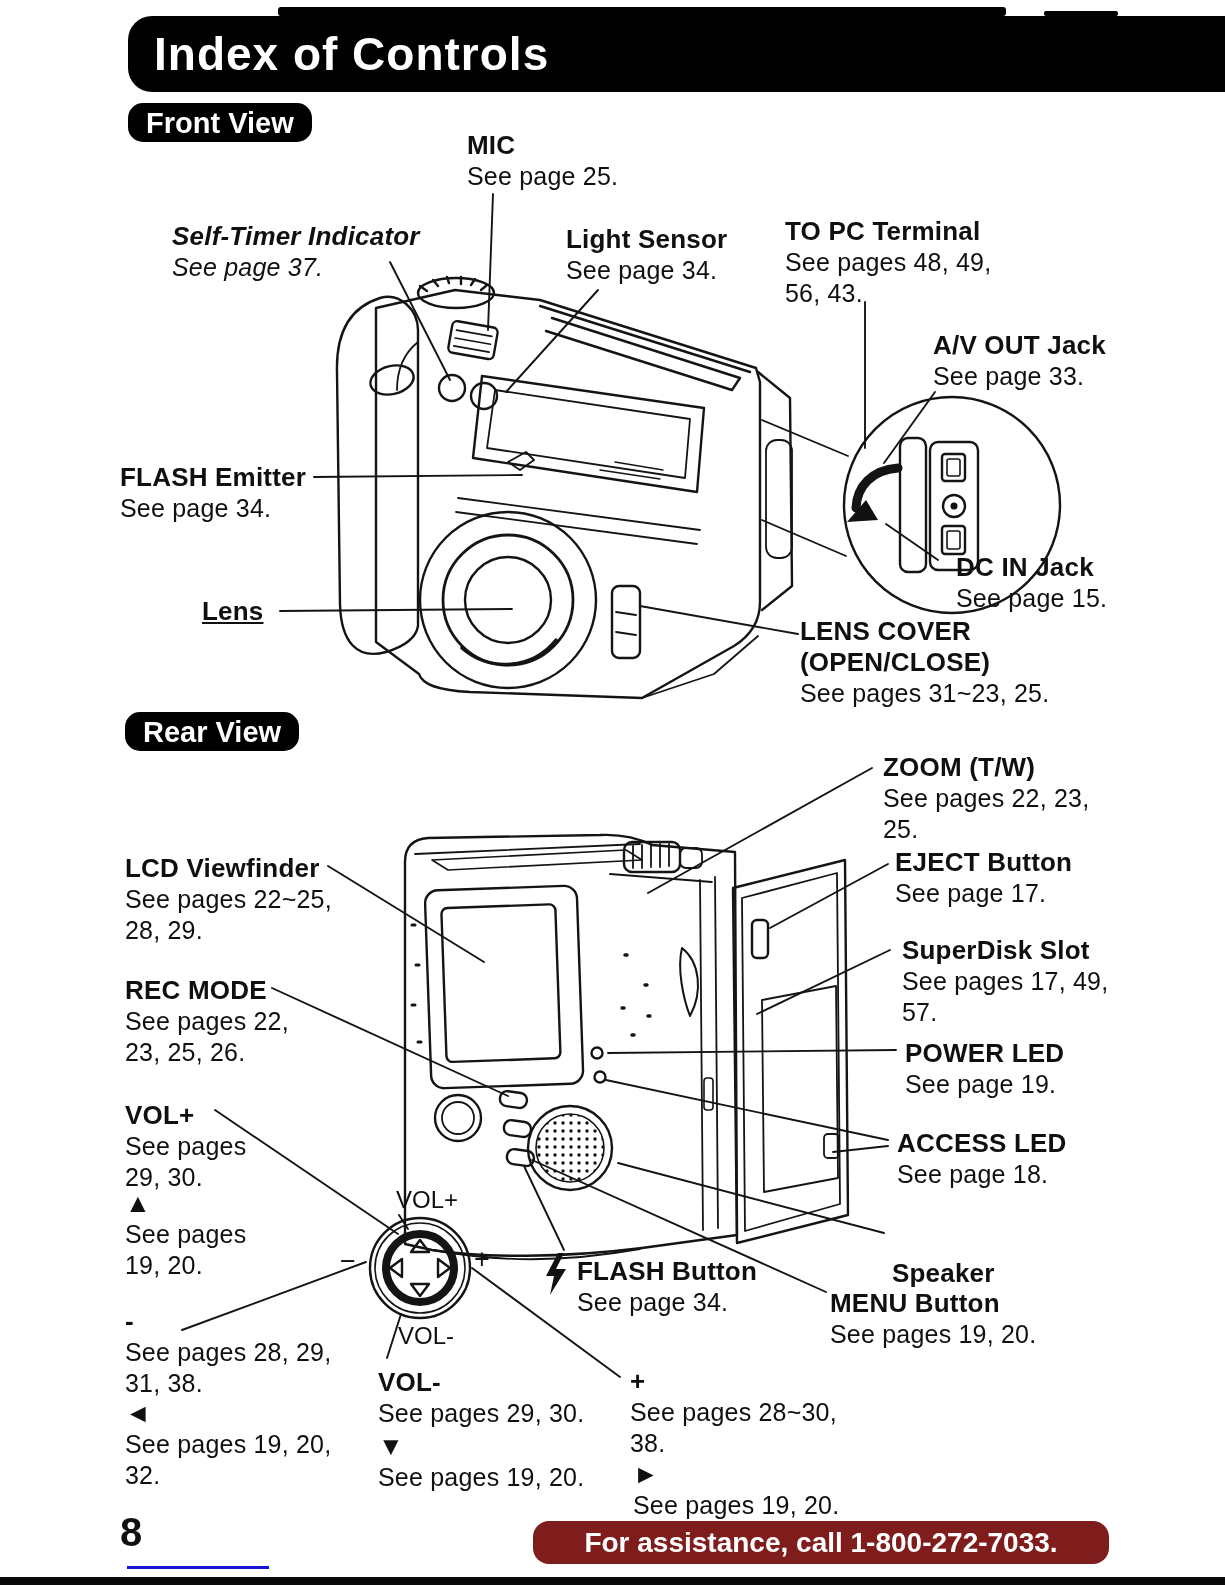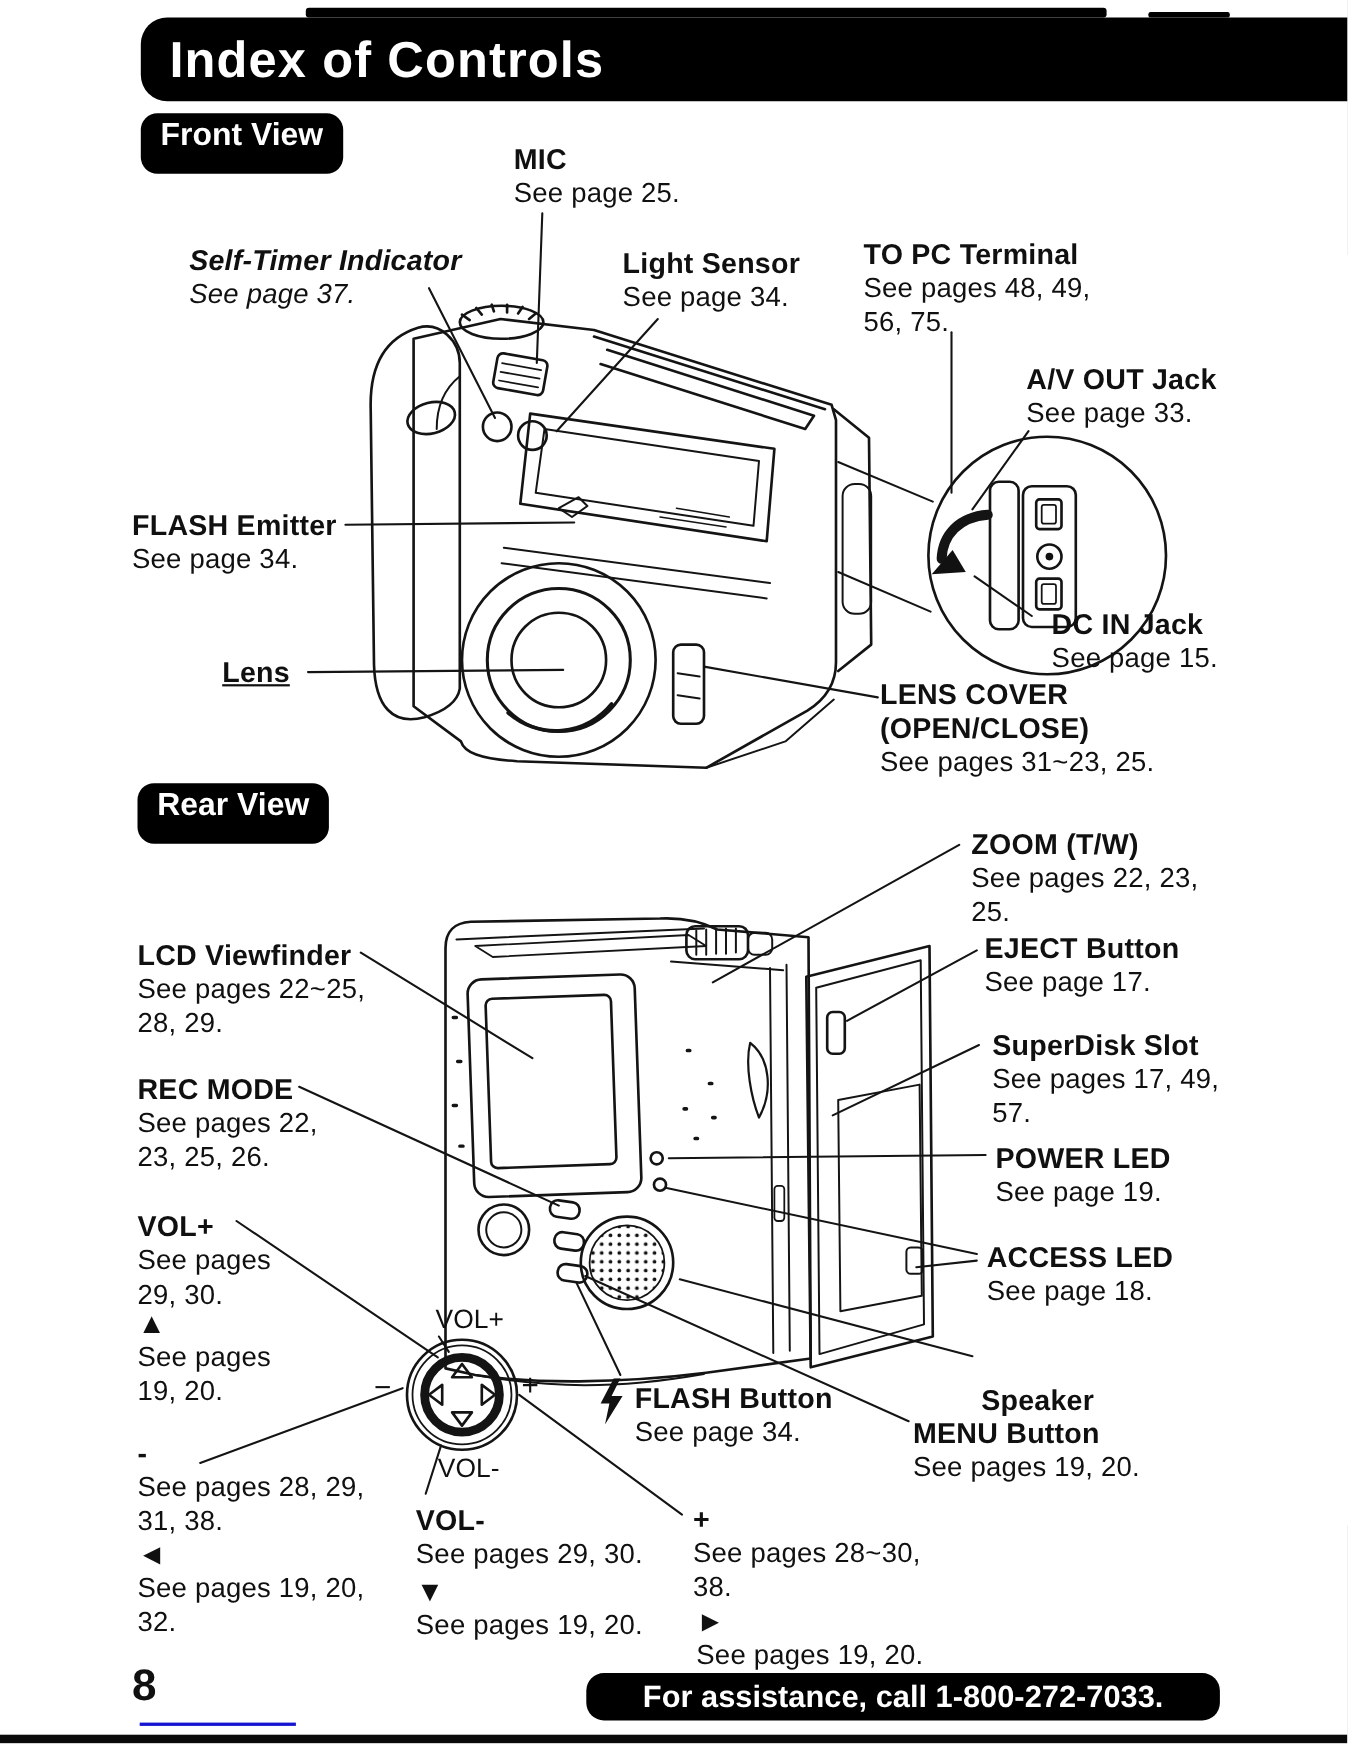--- a/index.html
+++ b/index.html
@@ -2,25 +2,25 @@
 <html><head>
 <meta charset="utf-8">
 <style>
   html,body{margin:0;padding:0;background:#e8e8e8;}
   .page{position:relative;width:1225px;height:1585px;background:#ffffff;overflow:hidden;
         font-family:"Liberation Sans","DejaVu Sans",sans-serif;color:#101010;}
   .hdr{position:absolute;left:128px;top:16px;width:1192px;height:76px;background:#000;
        border-radius:24px;color:#fff;font-weight:700;font-size:46px;line-height:76px;
        padding-left:26px;box-sizing:border-box;letter-spacing:1px;white-space:nowrap;}
   .pill{position:absolute;background:#000;color:#fff;font-weight:700;font-size:29px;
-        border-radius:15px;height:55px;line-height:40px;padding:0 18px;white-space:nowrap;}
+        border-radius:15px;height:39px;line-height:40px;padding:0 18px;white-space:nowrap;}
   .lbl{position:absolute;font-size:25px;line-height:31px;white-space:nowrap;letter-spacing:.2px;}
   .lbl .t{font-weight:700;font-size:26px;letter-spacing:.2px;}
   .sm{position:absolute;font-size:24px;white-space:nowrap;}
-  .footer-pill{position:absolute;left:533px;top:1521px;width:576px;height:43px;background:#000000;
+  .footer-pill{position:absolute;left:533px;top:1521px;width:576px;height:43px;background:#7f1d1d;
        border-radius:16px;color:#fff;font-weight:700;font-size:28px;line-height:43px;
        text-align:center;white-space:nowrap;}
   .pagenum{position:absolute;left:120px;top:1510px;font-size:40px;font-weight:700;}
   .blue-line{position:absolute;left:127px;top:1566px;width:142px;height:3px;background:#1414d2;}
   .bottom-bar{position:absolute;left:0;top:1577px;width:1225px;height:8px;background:#0a0a0a;}
   .smudge1{position:absolute;left:278px;top:7px;width:728px;height:9px;background:#000;border-radius:3px;}
   .smudge2{position:absolute;left:1044px;top:11px;width:74px;height:5px;background:#000;border-radius:2px;}
   svg{position:absolute;left:0;top:0;}
   .flash-bolt{position:absolute;left:545px;top:1253px;width:24px;height:42px;}
 </style>
@@ -195,21 +195,21 @@
     <div class="t">Self-Timer Indicator</div>
     <div>See page 37.</div>
   </div>
   <div class="lbl" style="left:566px;top:224px;">
     <div class="t">Light Sensor</div>
     <div>See page 34.</div>
   </div>
   <div class="lbl" style="left:785px;top:216px;">
     <div class="t">TO PC Terminal</div>
     <div>See pages 48, 49,</div>
-    <div>56, 75.</div>
+    <div>56, 43.</div>
   </div>
   <div class="lbl" style="left:933px;top:330px;">
     <div class="t">A/V OUT Jack</div>
     <div>See page 33.</div>
   </div>
   <div class="lbl" style="left:120px;top:462px;">
     <div class="t">FLASH Emitter</div>
     <div>See page 34.</div>
   </div>
   <div class="lbl" style="left:956px;top:552px;">

